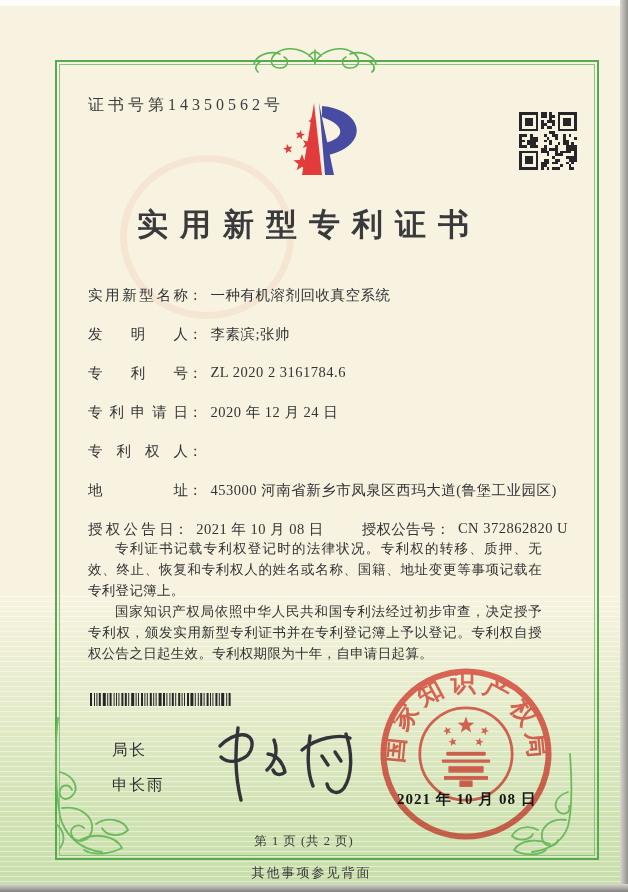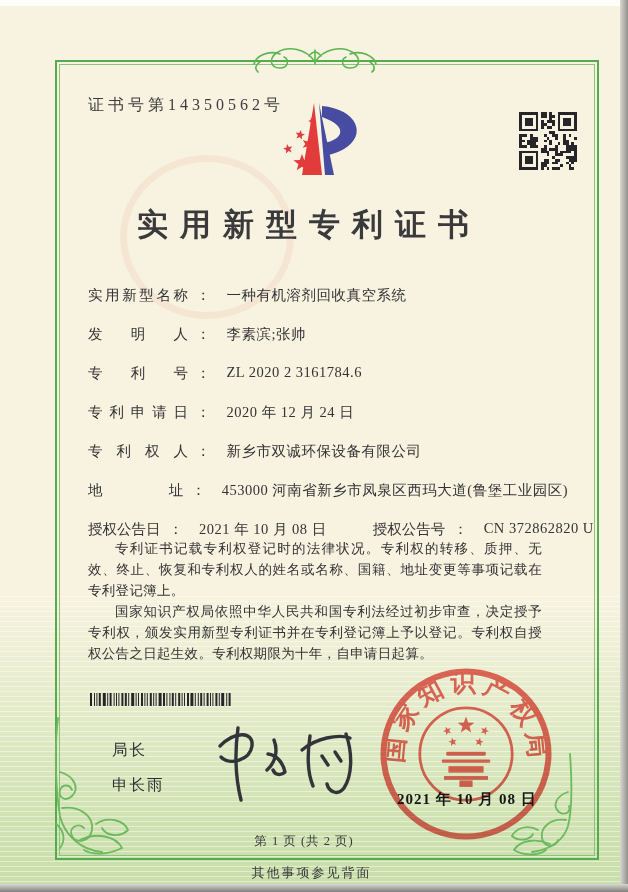--- a/index.html
+++ b/index.html
@@ -24,21 +24,21 @@
   .flourish.bl{left:50px;top:712px;}
   .flourish.br{left:492px;top:752px;transform:scaleX(-1);}
   
   .cert-no{position:absolute;left:88px;top:95px;font-size:16px;letter-spacing:4px;color:#3c3c3e;z-index:4;}
   .logo{position:absolute;left:262px;top:97px;z-index:4;}
   .qr{position:absolute;left:519px;top:112px;z-index:4;}
   .title{position:absolute;left:0;right:10px;top:204px;text-align:center;font-size:31px;
     font-weight:600;letter-spacing:12px;color:#3a3a3c;z-index:4;}
   .fields{position:absolute;left:88px;top:284px;width:480px;z-index:4;}
   .frow{height:37px;display:flex;align-items:flex-start;padding-top:2px;
-    font-size:14.5px;color:#333335;white-space:nowrap;gap:8px;}
+    font-size:14.5px;color:#333335;white-space:nowrap;}
   .flabel{display:inline-block;width:100px;text-align:justify;text-align-last:justify;}
   .flabel.narrow{width:86px;}
   .colon{display:inline-block;margin-right:8px;}
   .fvalue{letter-spacing:.5px;}
   .pair2{margin-left:38px;}
   .paras{position:absolute;left:88px;top:538px;width:454px;z-index:4;
     font-size:13.5px;line-height:21px;color:#333335;text-align:justify;letter-spacing:.3px;}
   .paras p{margin:0;text-indent:2em;}
   .barcode{position:absolute;left:90px;top:693px;z-index:4;}
   .signer{position:absolute;left:112px;top:740px;z-index:4;
@@ -267,21 +267,20 @@
         <span class="fvalue">ZL 2020 2 3161784.6</span>
     </div>
     <div class="frow">
       <span class="flabel">专利申请日</span>
         <span class="colon">：</span>
         <span class="fvalue">2020 年 12 月 24 日</span>
     </div>
     <div class="frow">
       <span class="flabel">专利权人</span>
         <span class="colon">：</span>
-        <span class="fvalue">新乡市双诚环保设备有限公司</span>
     </div>
     <div class="frow">
       <span class="flabel">地址</span>
         <span class="colon">：</span>
         <span class="fvalue">453000 河南省新乡市凤泉区西玛大道(鲁堡工业园区)</span>
     </div>
     <div class="frow">
       <span class="flabel">授权公告日</span>
         <span class="colon">：</span>
         <span class="fvalue">2021 年 10 月 08 日</span>

